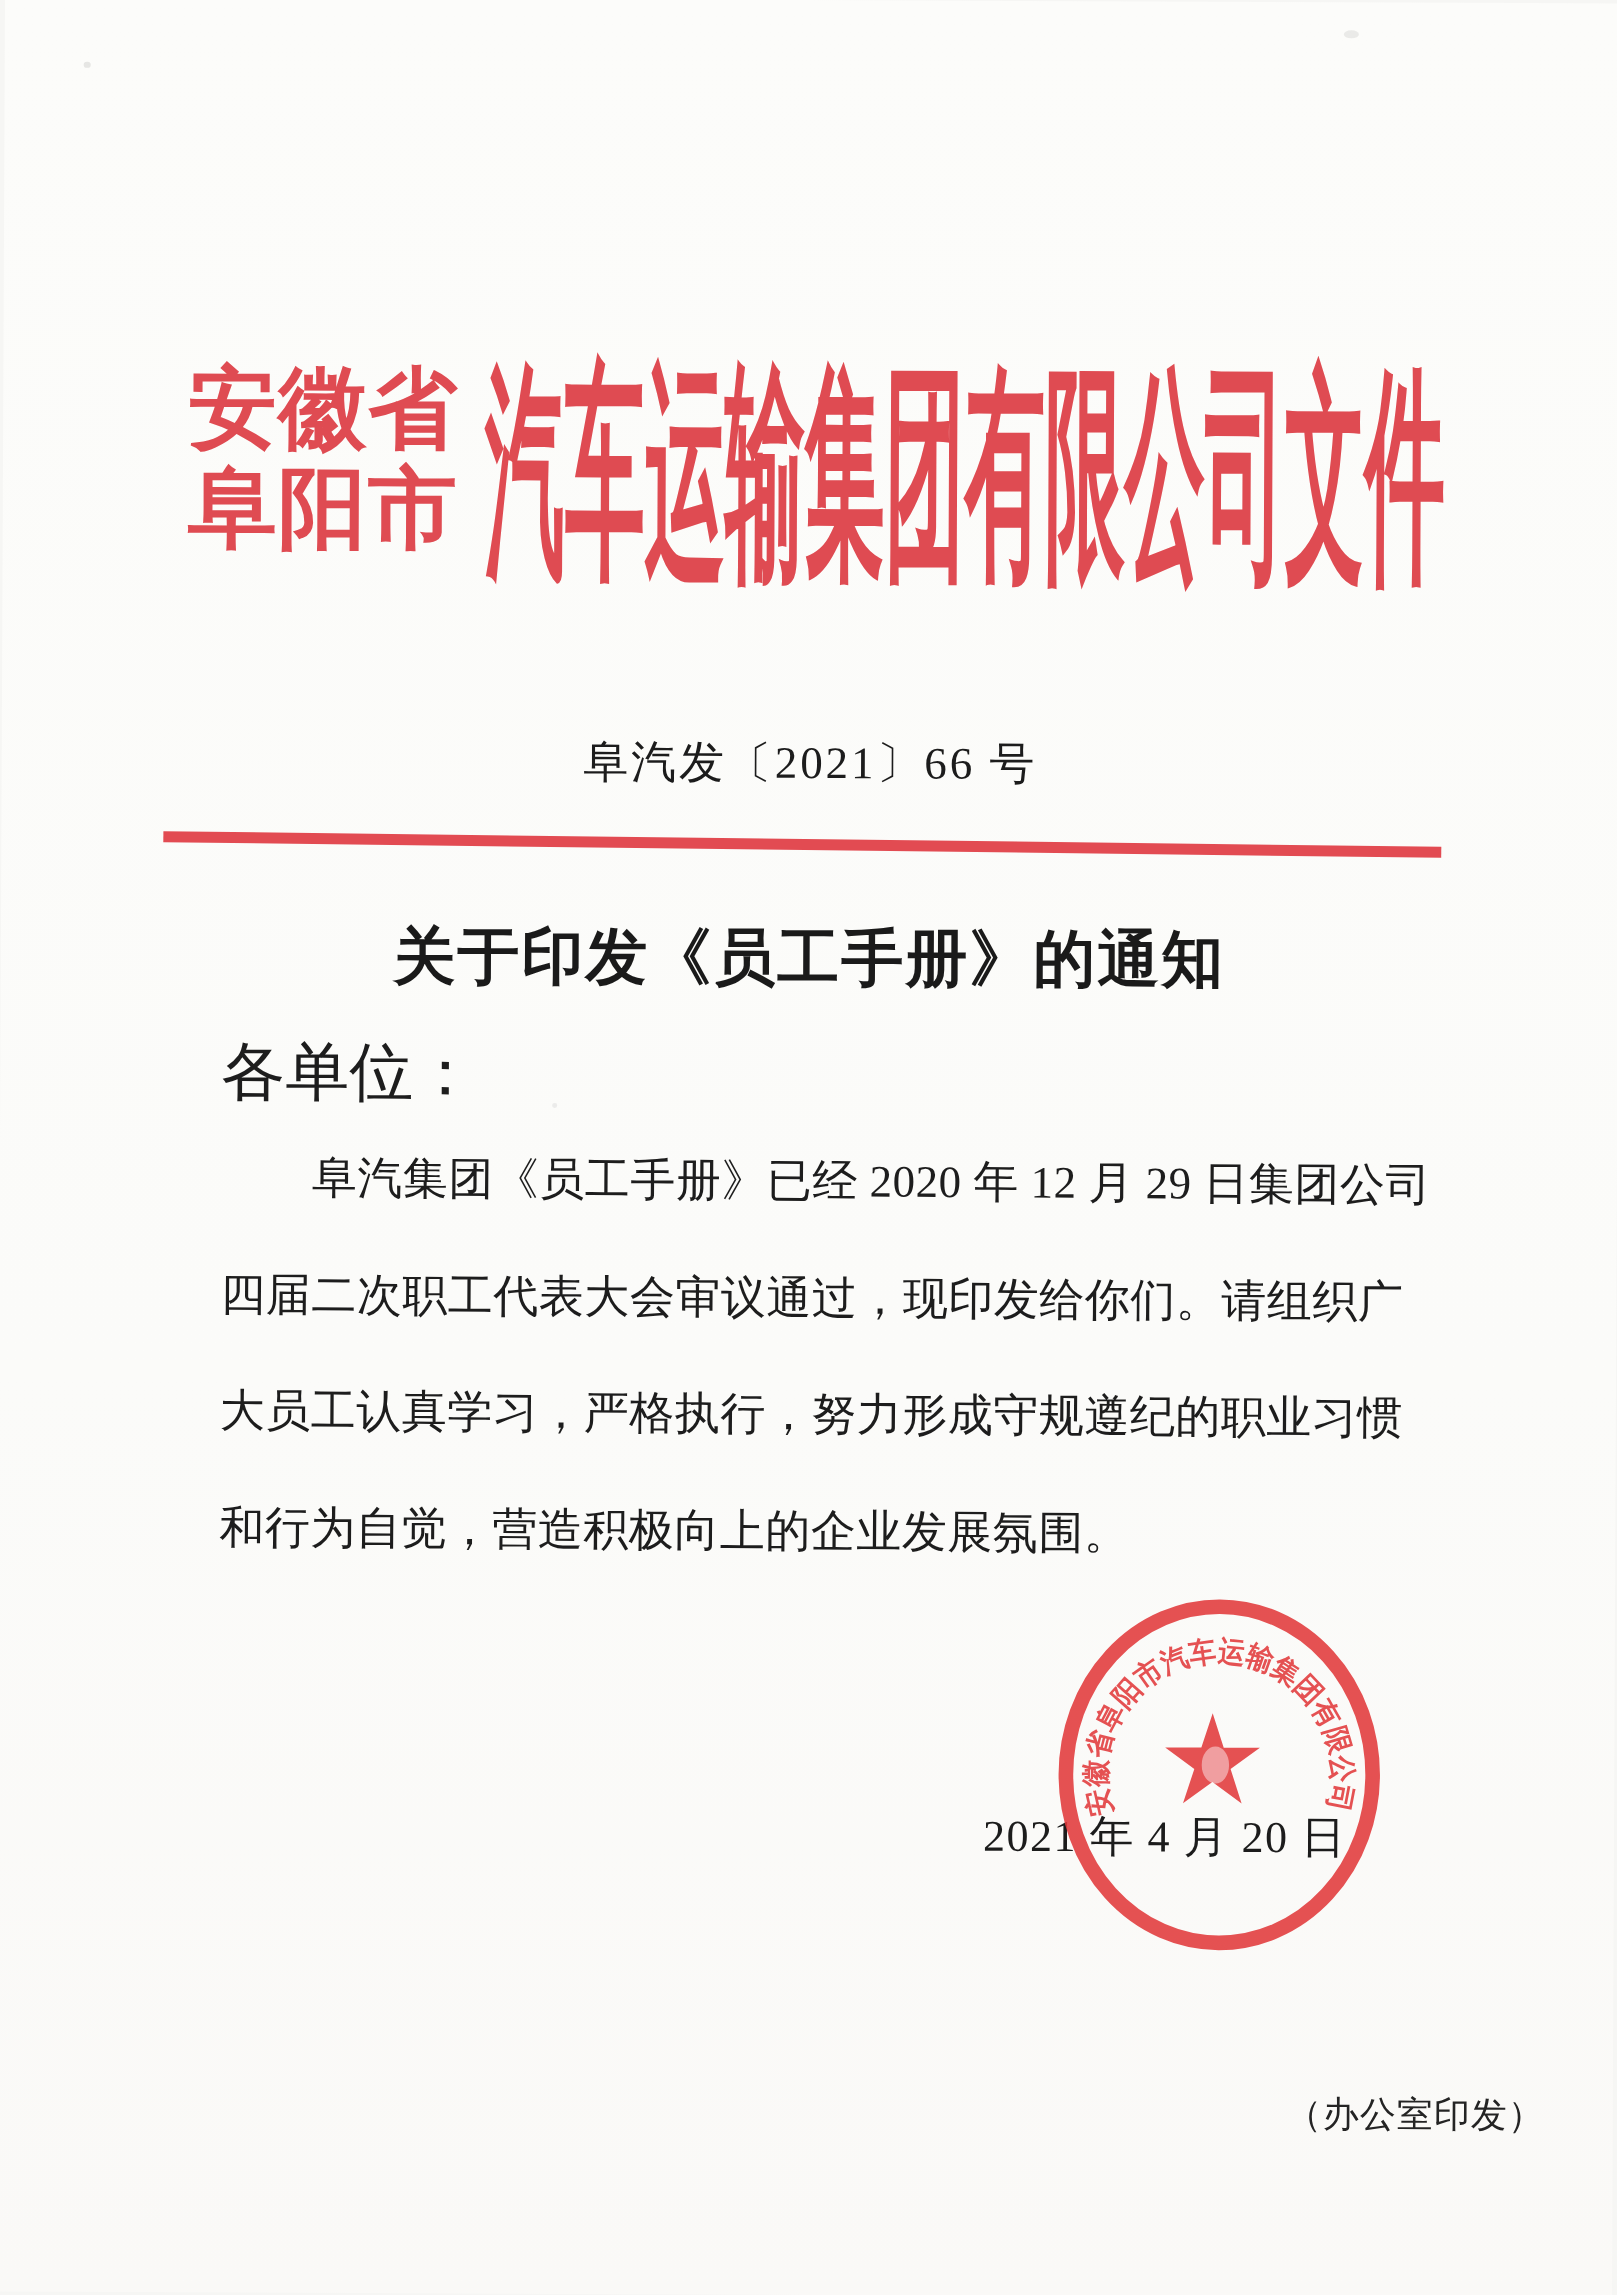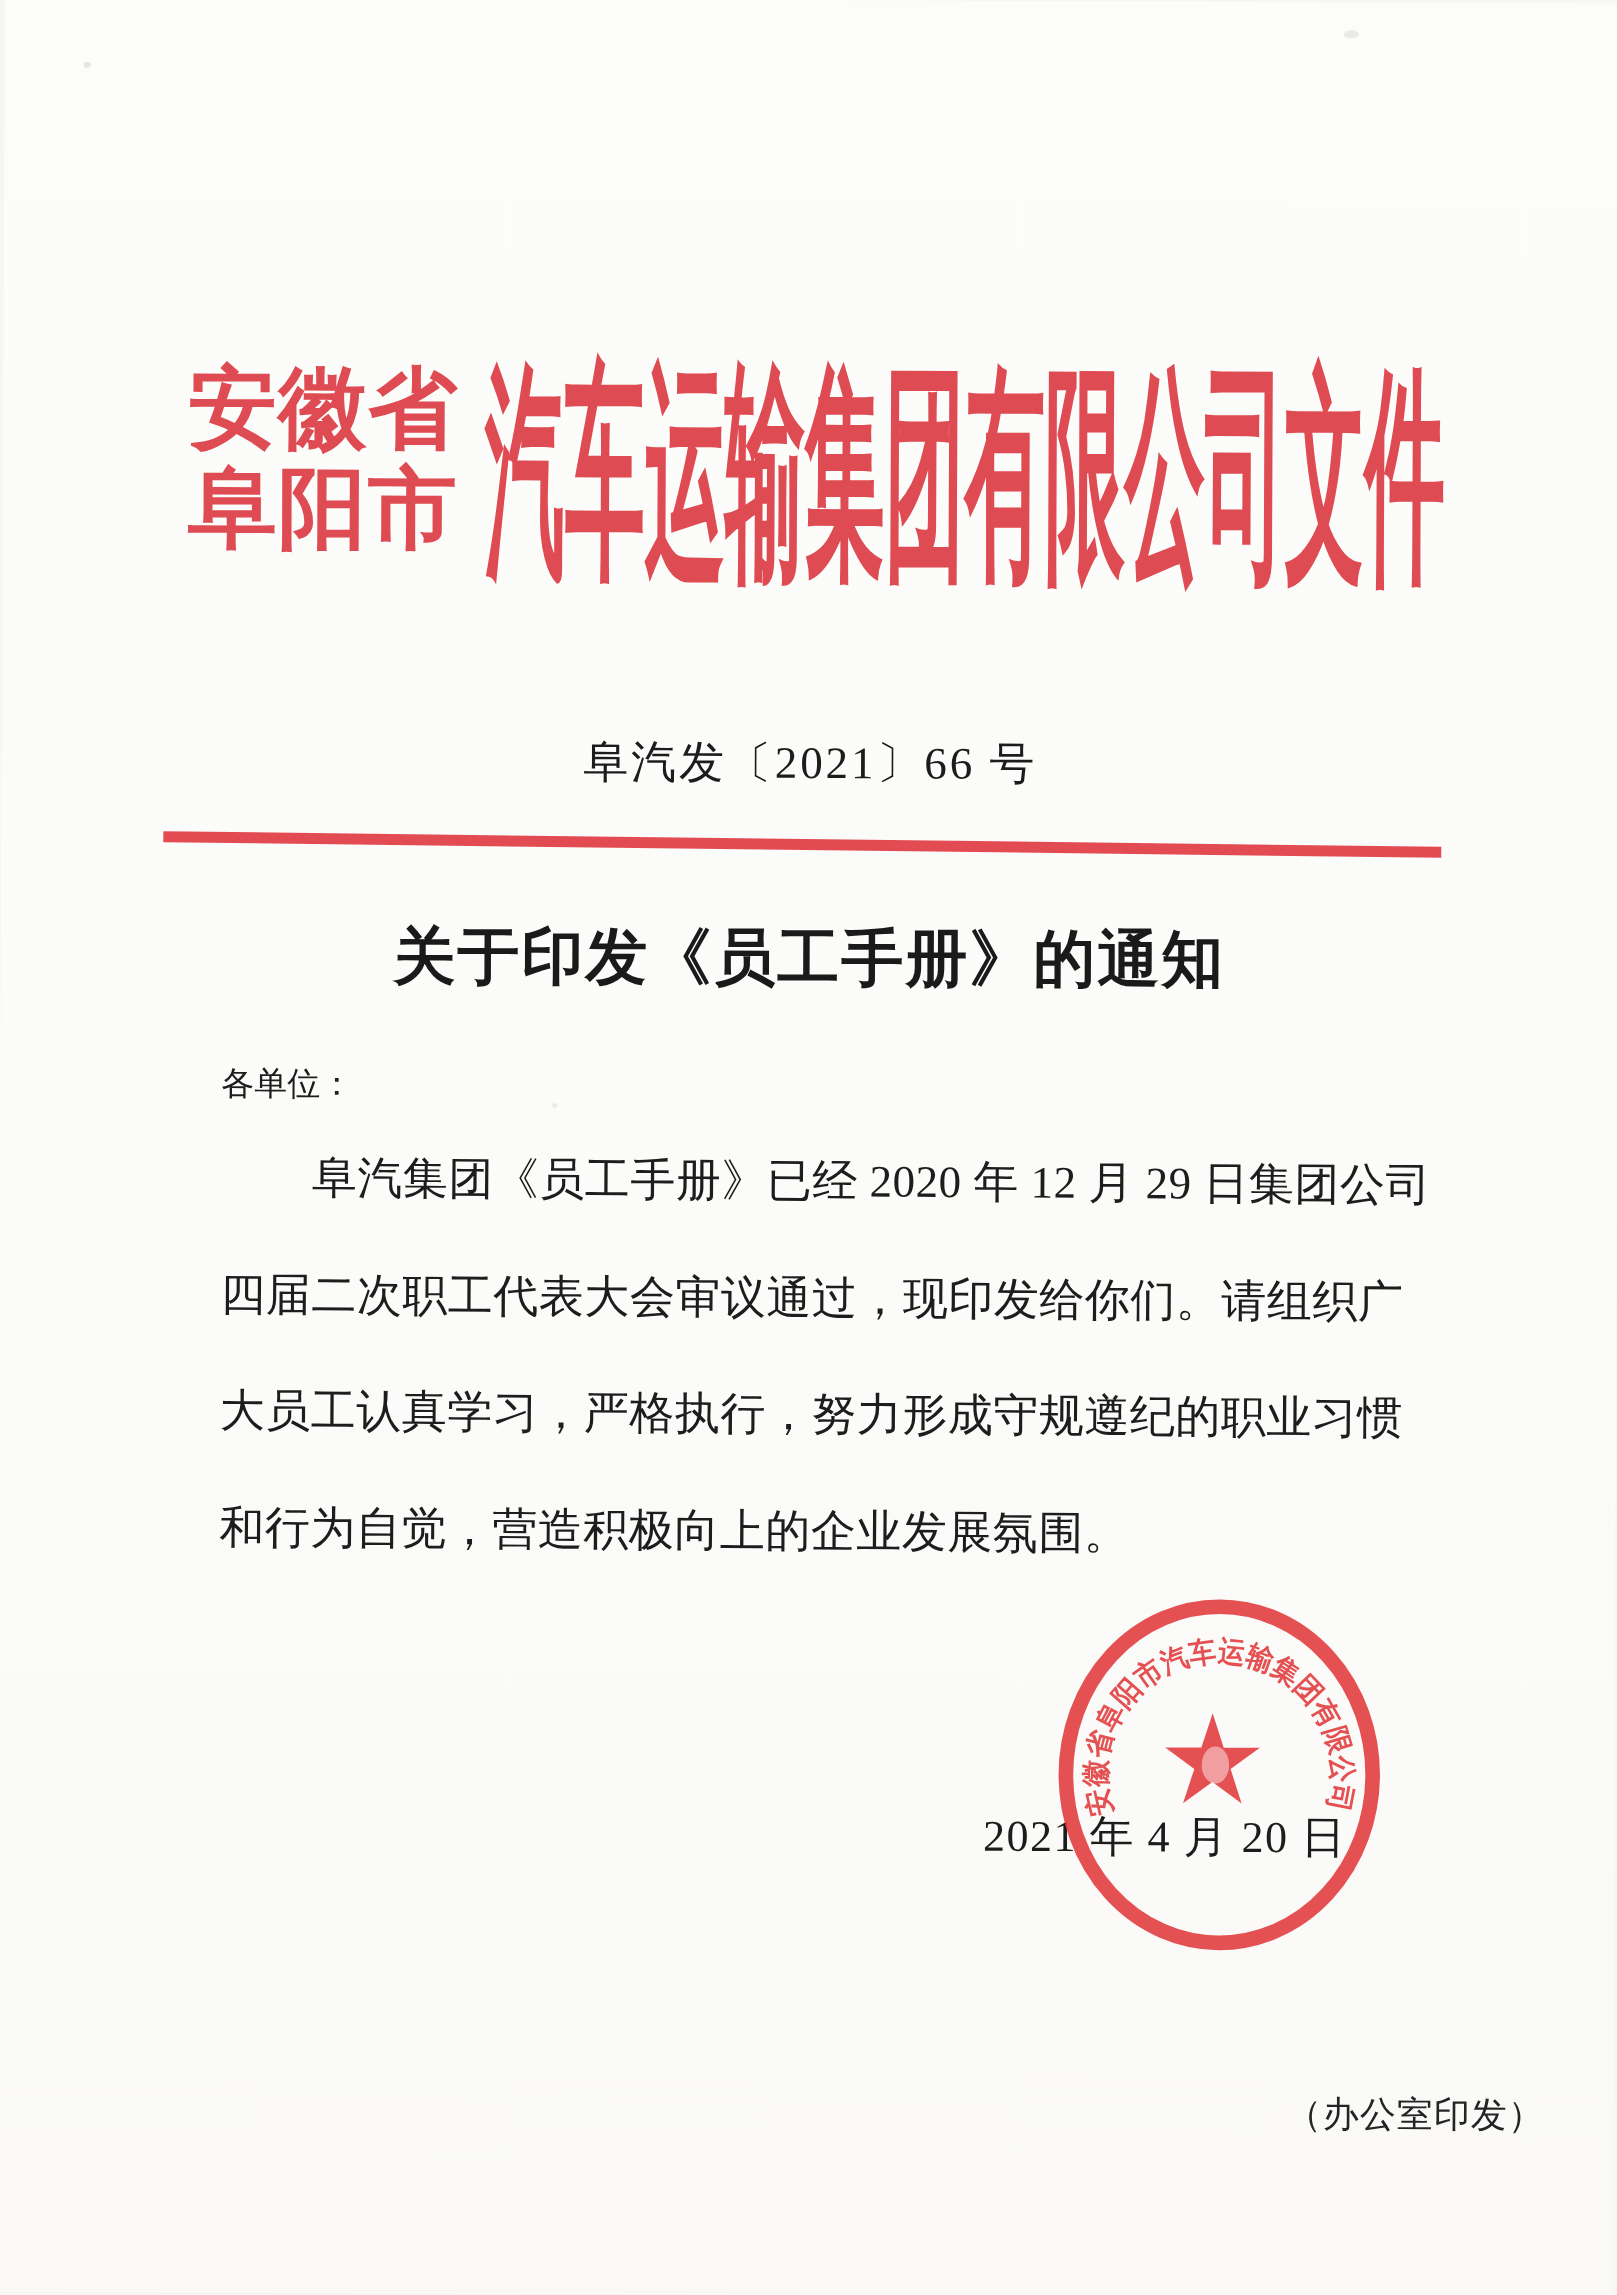--- a/index.html
+++ b/index.html
@@ -82,22 +82,22 @@
     font-weight: 700;
     letter-spacing: 2px;
     color: #1a1a1a;
     white-space: nowrap;
   }
 
   
   .salutation {
     position: absolute;
     left: 221px;
-    top: 1064px;
-    font-size: 33px;
+    top: 1031px;
+    font-size: 64px;
     color: #1d1d1d;
     white-space: nowrap;
   }
   .body-line {
     position: absolute;
     left: 221px;
     font-size: 45px;
     letter-spacing: 0.5px;
     color: #1d1d1d;
     white-space: nowrap;

